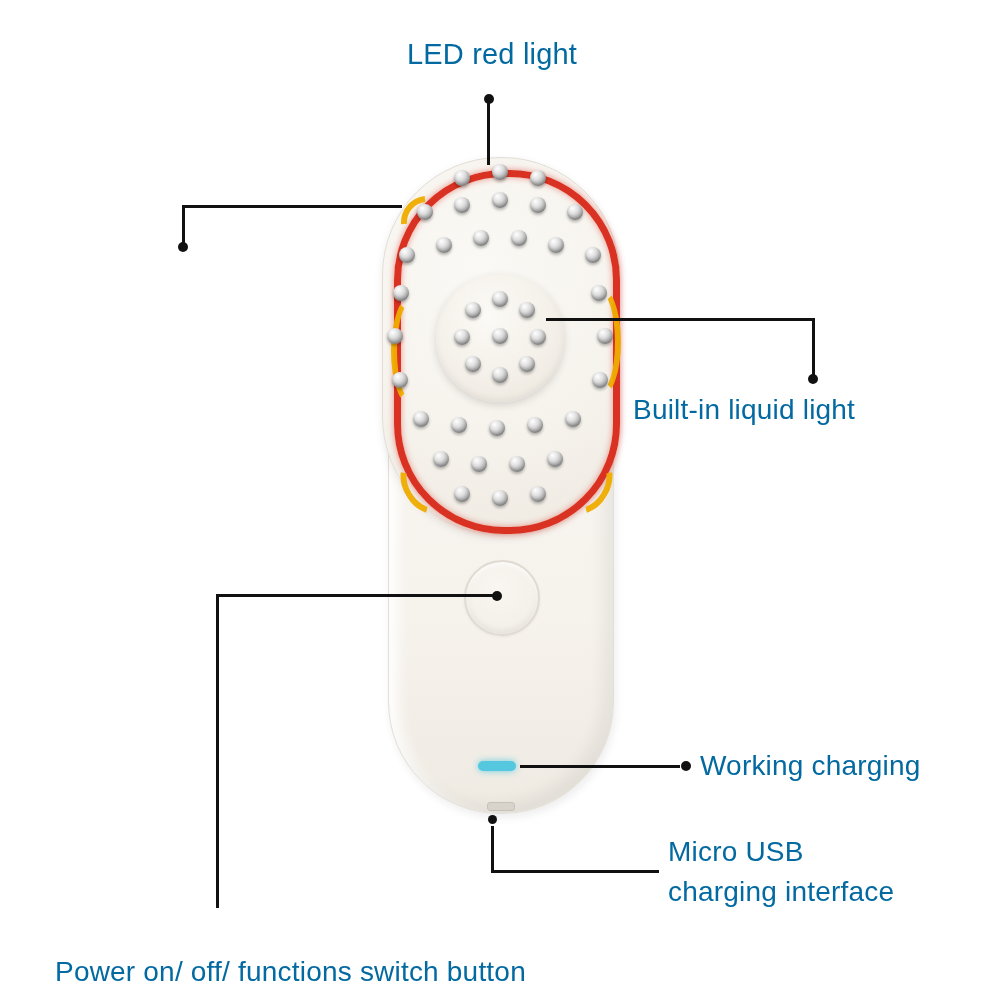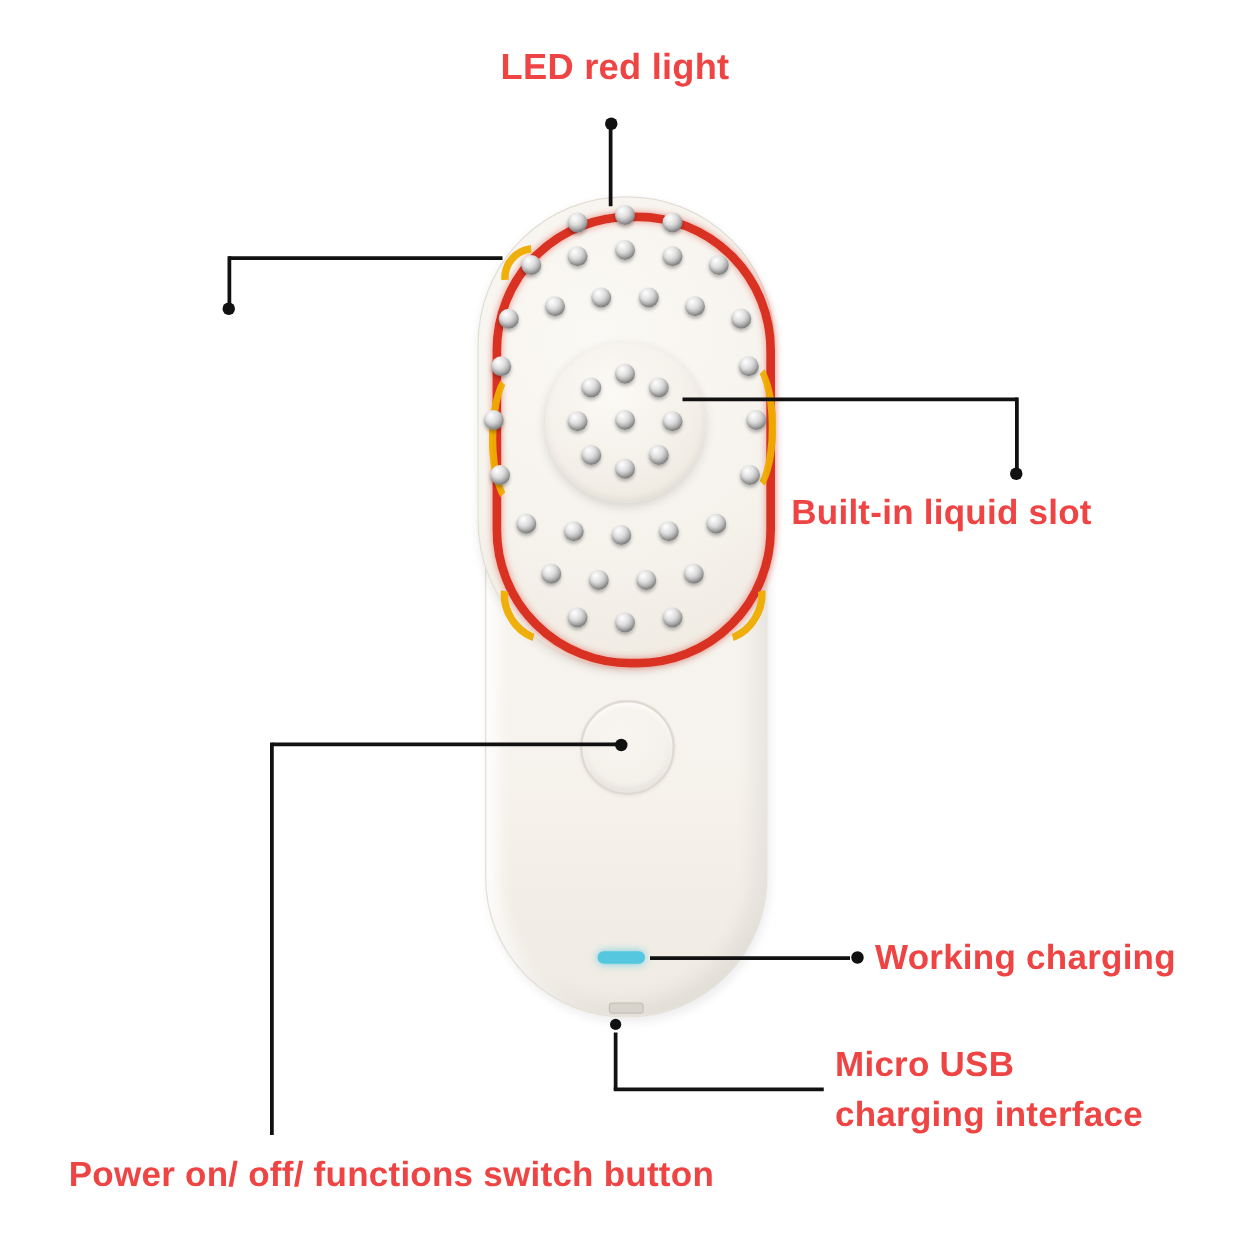--- a/index.html
+++ b/index.html
@@ -65,21 +65,21 @@
   .usb-port{
     position:absolute;left:487px;top:802px;width:26px;height:7px;border-radius:3px;
     background:#d8d4cc;border:1px solid #c6c2ba;
   }
 
   
   .line-h,.line-v{position:absolute;background:var(--callout-line);}
   .dot{position:absolute;width:10px;height:10px;border-radius:50%;background:var(--callout-line);}
   .dot-sm{position:absolute;width:9px;height:9px;border-radius:50%;background:var(--callout-line);}
   .label{
-    position:absolute;color:#ef4444;font-weight:700;font-size:28px;letter-spacing:0.2px;
+    position:absolute;color:#0369a1;font-weight:400;font-size:28px;letter-spacing:0.2px;
     white-space:nowrap;line-height:1.15;
   }
   .label-center{text-align:center;}
 </style>
 </head>
 <body>
 
 <div class="canvas">
 
   <div class="device">
@@ -144,30 +144,30 @@
   <div class="dot" style="left:484px;top:94px;"></div>
   <div class="line-v" style="left:487px;top:103px;width:3px;height:62px;"></div>
 
   <div class="line-h" style="left:183px;top:205px;width:219px;height:3px;"></div>
   <div class="line-v" style="left:182px;top:205px;width:3px;height:40px;"></div>
   <div class="dot" style="left:178px;top:242px;"></div>
 
   <div class="line-h" style="left:546px;top:318px;width:268px;height:3px;"></div>
   <div class="line-v" style="left:812px;top:318px;width:3px;height:58px;"></div>
   <div class="dot" style="left:808px;top:374px;"></div>
-  <div class="label" style="left:633px;top:394px;">Built-in liquid slot</div>
+  <div class="label" style="left:633px;top:394px;">Built-in liquid light</div>
 
   <div class="line-h" style="left:520px;top:765px;width:160px;height:3px;"></div>
   <div class="dot" style="left:681px;top:761px;"></div>
   <div class="label" style="left:700px;top:750px;">Working charging</div>
 
   <div class="dot-sm" style="left:488px;top:815px;"></div>
   <div class="line-v" style="left:491px;top:826px;width:3px;height:46px;"></div>
   <div class="line-h" style="left:491px;top:870px;width:168px;height:3px;"></div>
   <div class="label" style="left:668px;top:876px;">charging interface</div>
   <div class="label" style="left:668px;top:836px;">Micro USB</div>
 
   <div class="dot" style="left:492px;top:591px;"></div>
   <div class="line-h" style="left:218px;top:594px;width:276px;height:3px;"></div>
   <div class="line-v" style="left:216px;top:594px;width:3px;height:314px;"></div>
-  <div class="label" style="left:55px;top:924px;">Power on/ off/ functions switch button</div>
+  <div class="label" style="left:55px;top:956px;">Power on/ off/ functions switch button</div>
 
 </div>
 
 </body></html>

